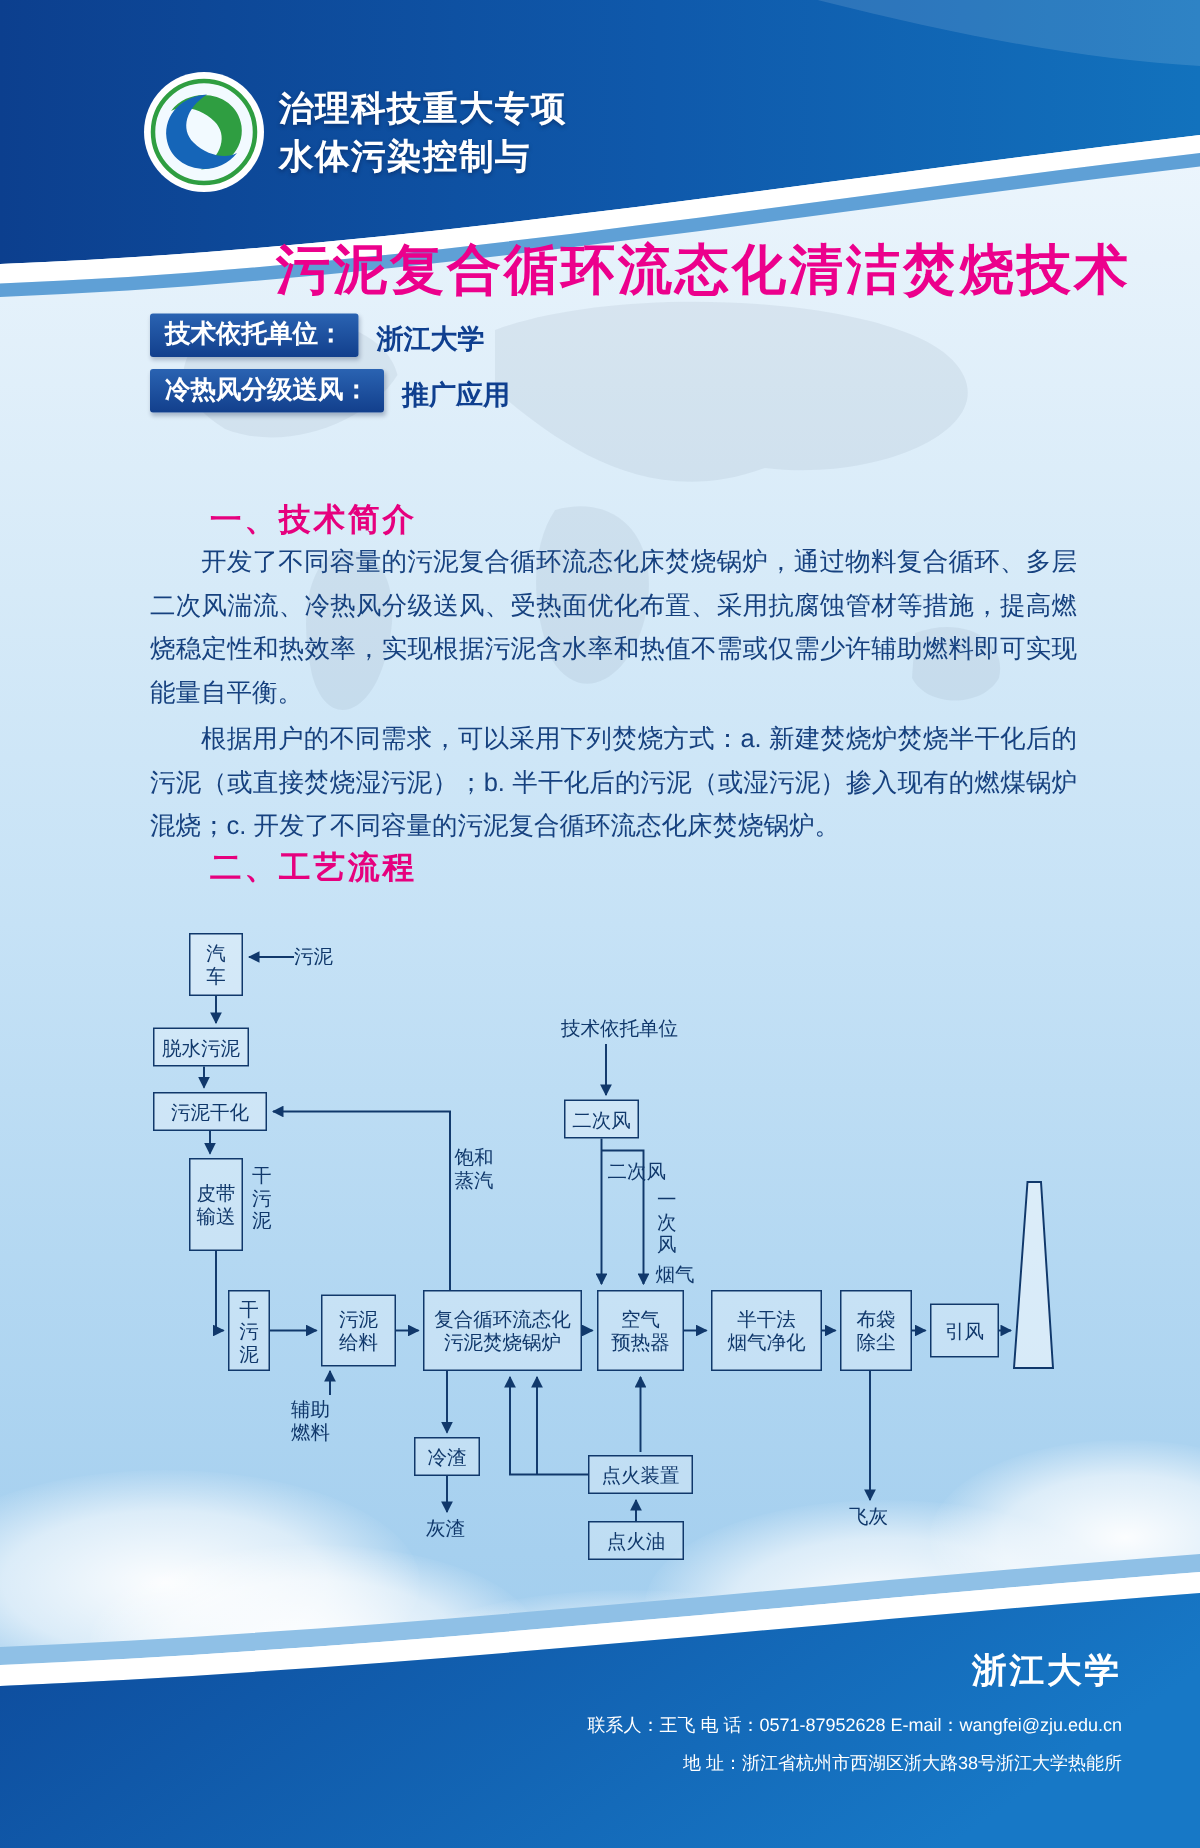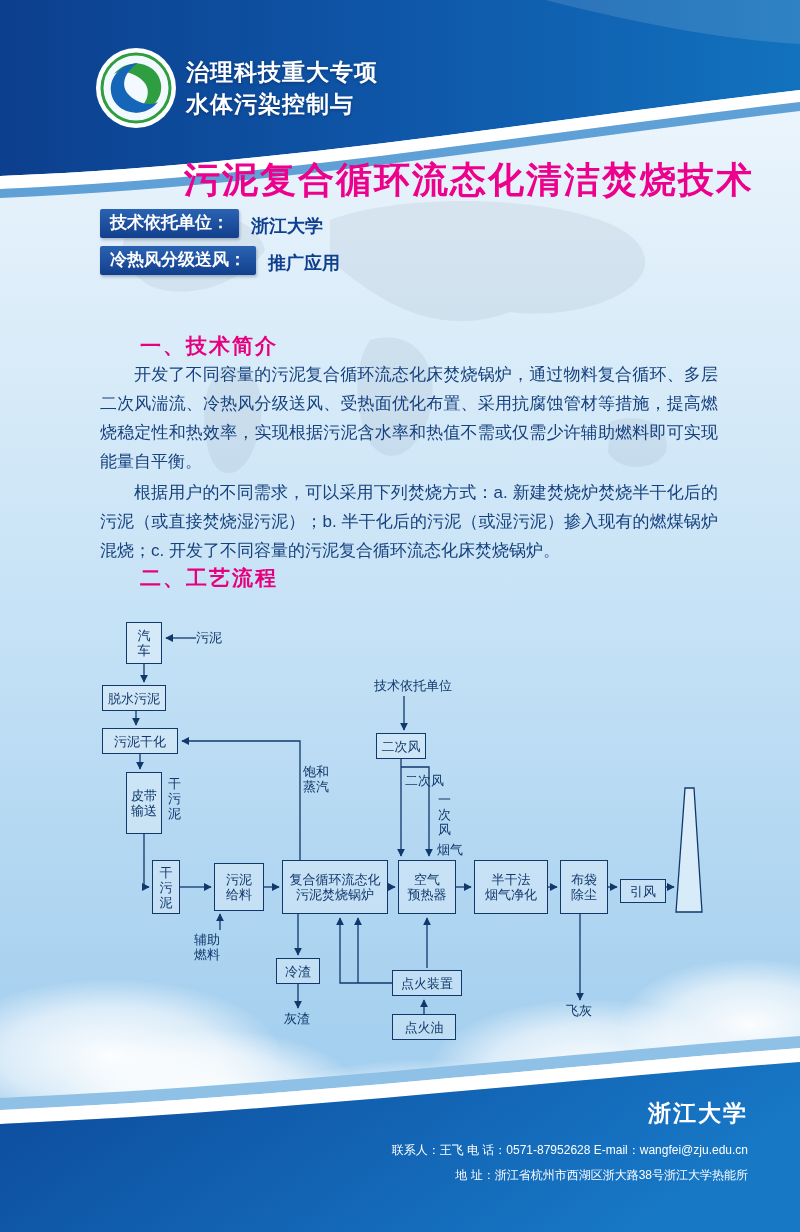--- a/index.html
+++ b/index.html
@@ -164,21 +164,21 @@
     <div class="flbl" style="left:438px;top:180px" data-bind="flow.primary_air">一
 次
 风</div>
     <div class="flbl" style="left:437px;top:230px" data-bind="flow.flue_gas">烟气</div>
     <div class="fbox" style="left:398px;top:248px;width:58px;height:54px" data-bind="flow.preheater">空气
 预热器</div>
     <div class="fbox" style="left:474px;top:248px;width:74px;height:54px" data-bind="flow.semi_dry">半干法
 烟气净化</div>
     <div class="fbox" style="left:560px;top:248px;width:48px;height:54px" data-bind="flow.baghouse">布袋
 除尘</div>
-    <div class="fbox" style="left:620px;top:267px;width:46px;height:24px" data-bind="flow.induced_draft">引风</div>
+    <div class="fbox" style="left:620px;top:257px;width:46px;height:36px" data-bind="flow.induced_draft">引风</div>
     <div class="flbl" style="left:194px;top:320px" data-bind="flow.aux_fuel">辅助
 燃料</div>
     <div class="fbox" style="left:276px;top:346px;width:44px;height:26px" data-bind="flow.cold_slag">冷渣</div>
     <div class="flbl" style="left:284px;top:399px" data-bind="flow.ash">灰渣</div>
     <div class="fbox" style="left:392px;top:358px;width:70px;height:26px" data-bind="flow.ignition_device">点火装置</div>
     <div class="fbox" style="left:392px;top:402px;width:64px;height:26px" data-bind="flow.ignition_oil">点火油</div>
     <div class="flbl" style="left:566px;top:391px" data-bind="flow.fly_ash">飞灰</div>
   </div>
 
   <div class="cloud" style="left:-60px;top:980px;width:340px;height:150px"></div>

